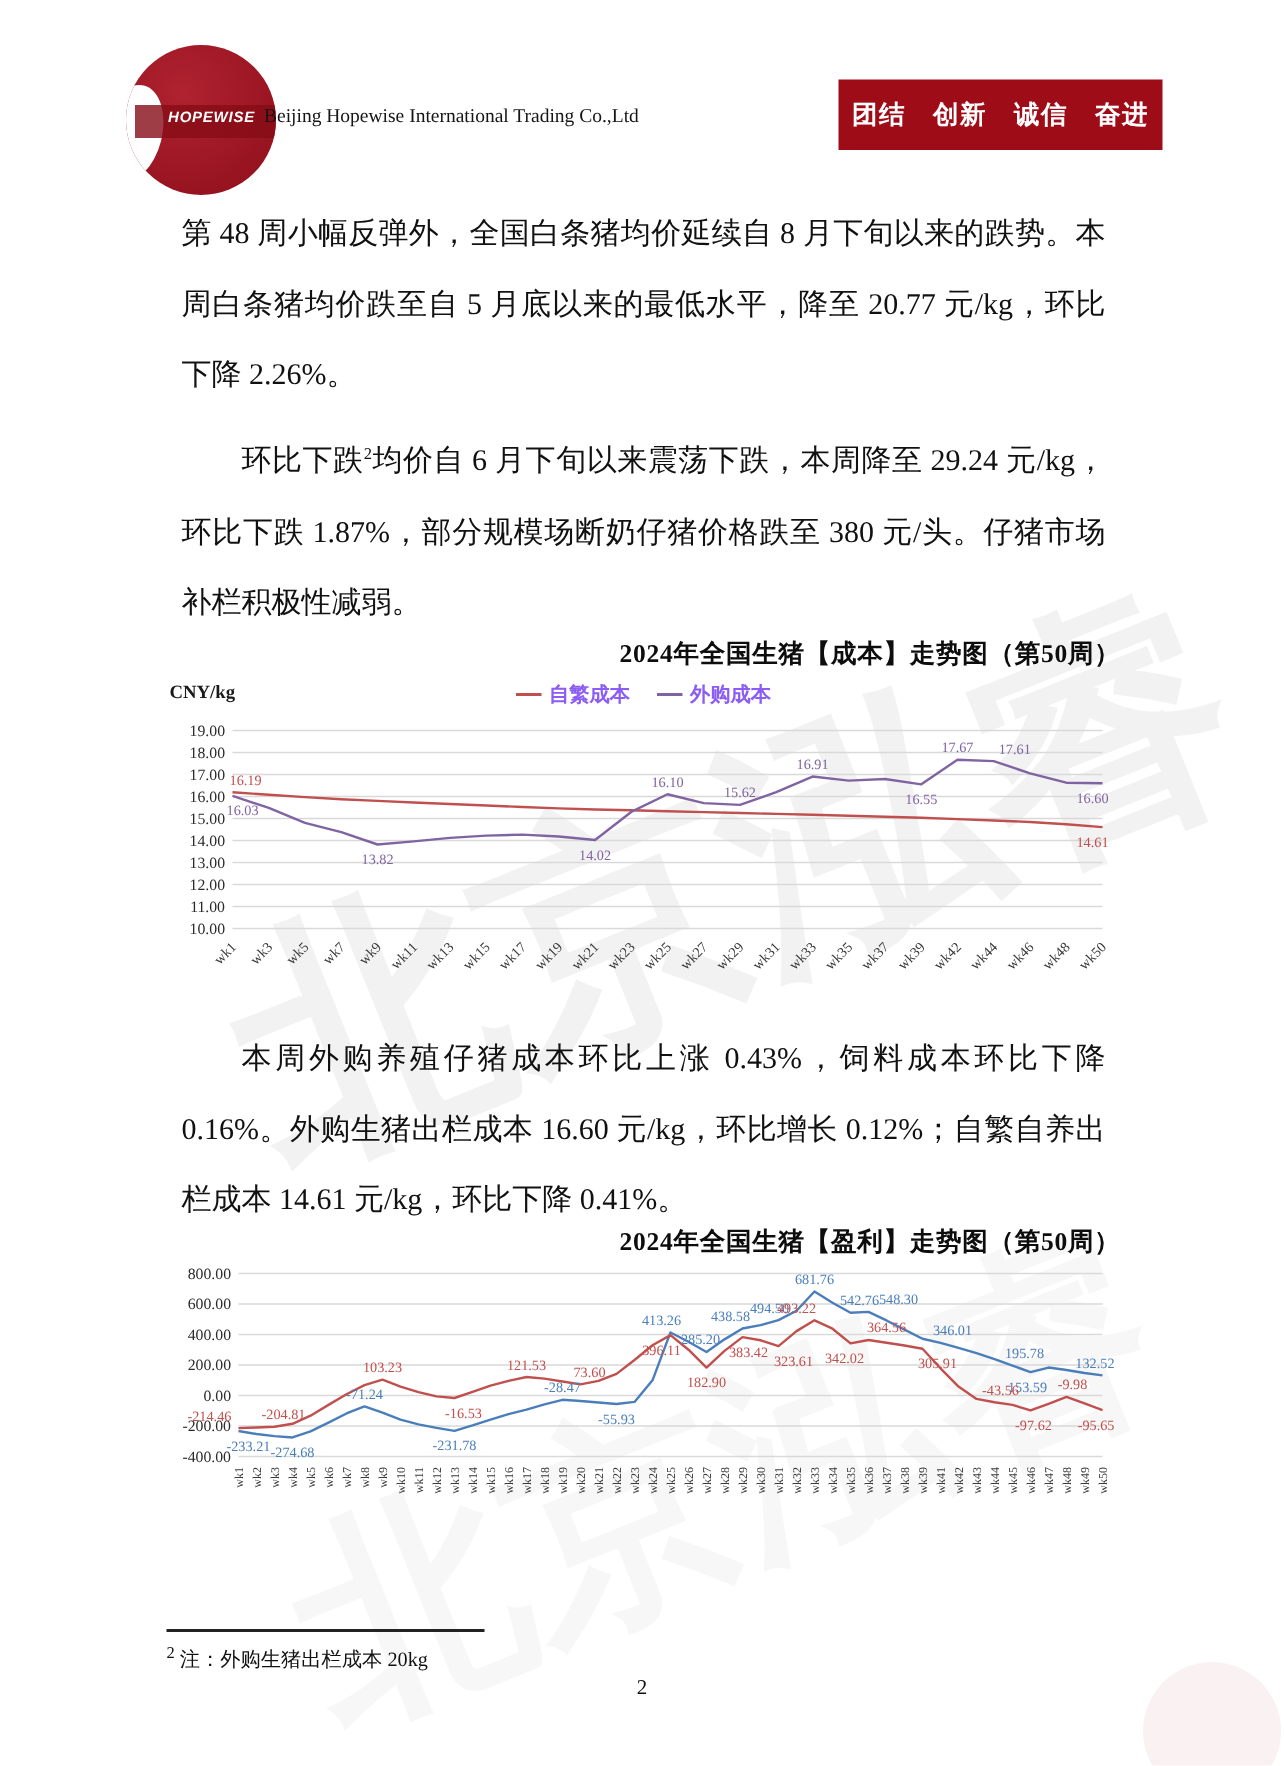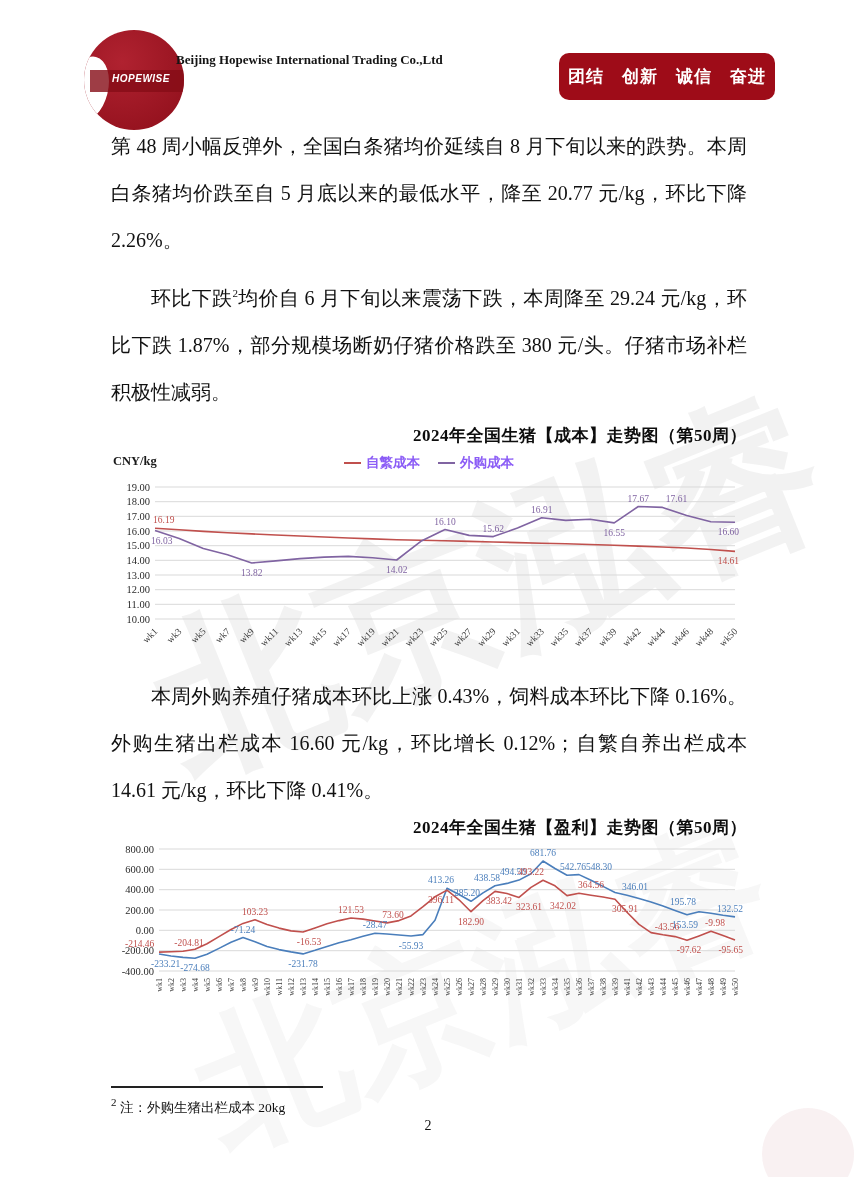--- a/index.html
+++ b/index.html
@@ -11,27 +11,27 @@
   .logo-circle{position:relative;width:100px;height:100px;border-radius:50%;
     background:radial-gradient(circle at 38% 32%,#b02230,#8e0e1a);overflow:hidden;}
   .logo-circle::before{content:"";position:absolute;left:-16px;top:26px;width:40px;height:66px;
     background:#fff;border-radius:50%;transform:rotate(14deg);}
   .logo-band{position:absolute;left:6px;right:0;top:40px;height:22px;background:#860d17;opacity:.8;}
   .logo-text{position:absolute;left:14px;right:0;top:43px;text-align:center;color:#fff;
     font-style:italic;font-weight:bold;font-size:10px;letter-spacing:.5px;
     font-family:"Liberation Sans",sans-serif;}
   .company{position:absolute;left:176px;top:50px;width:246px;text-align:center;}
   .company-cn{color:#c01721;font-size:17.5px;font-weight:bold;letter-spacing:1.5px;white-space:nowrap;}
-  .company-en{color:#151515;font-size:13px;font-weight:bold;margin-top:2px;white-space:nowrap;}
+  .company-en{color:#151515;font-size:13px;font-weight:normal;margin-top:19px;white-space:nowrap;}
   .banner{position:absolute;left:559px;top:53px;width:216px;height:47px;background:#9e0c18;
     color:#fff;display:flex;align-items:center;justify-content:center;
-    font-size:17px;font-weight:bold;letter-spacing:1px;white-space:nowrap;border-radius:10px;}
+    font-size:17px;font-weight:bold;letter-spacing:1px;white-space:nowrap;}
   
   .content-block{position:absolute;left:111px;width:636px;}
-  .para{font-size:20px;line-height:47px;text-align:justify;margin:0;font-family:Liberation Serif, serif;}
+  .para{font-size:20px;line-height:47px;text-align:justify;margin:10px;font-family:Liberation Serif, serif;}
   .indent{text-indent:2em;}
   sup{font-size:11px;}
   
   .chart-title{text-align:right;font-size:17px;font-weight:bold;color:#0d0d0d;letter-spacing:.5px;}
   .chart-head{position:relative;height:24px;margin-top:4px;font-weight:bold;}
   .unit{position:absolute;left:2px;top:3px;font-size:12.5px;color:#1a1a1a;}
   .legend{display:flex;justify-content:center;gap:18px;font-size:13.5px;color:#8b5cf6;
     align-items:center;height:24px;}
   .lg-item{display:inline-flex;align-items:center;}
   .lg-sw{display:inline-block;width:17px;height:2.5px;margin-right:5px;}

